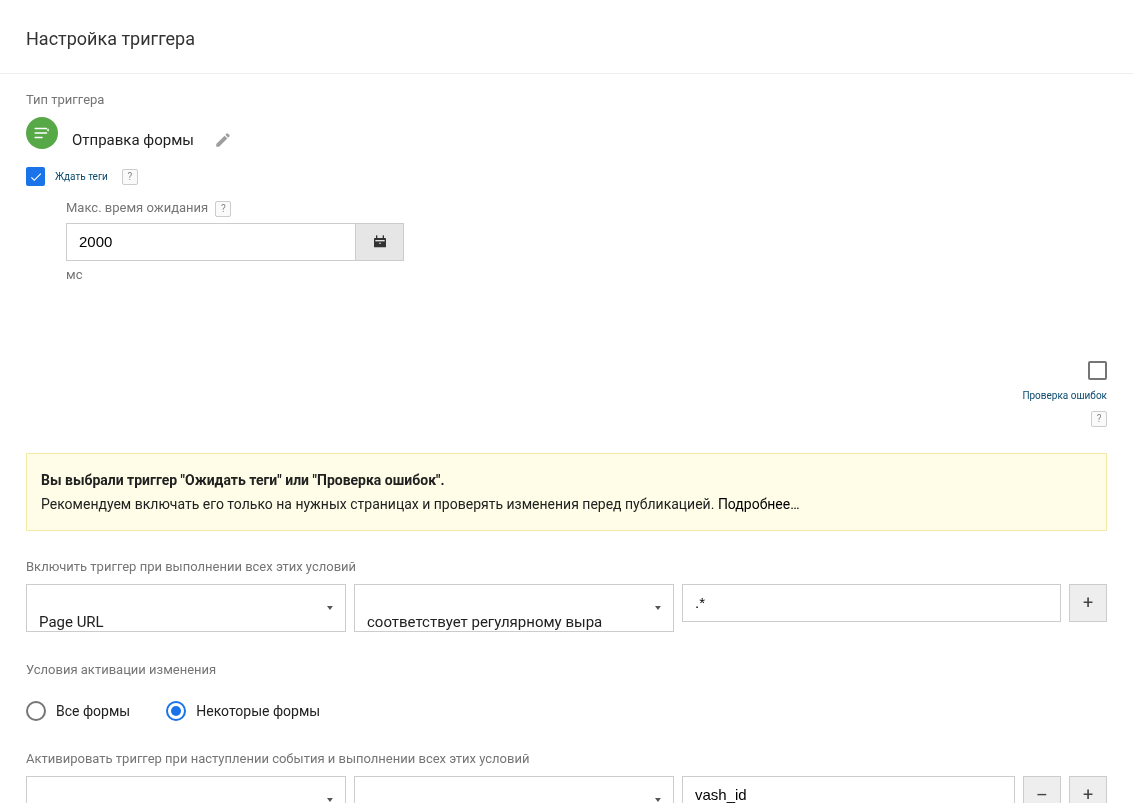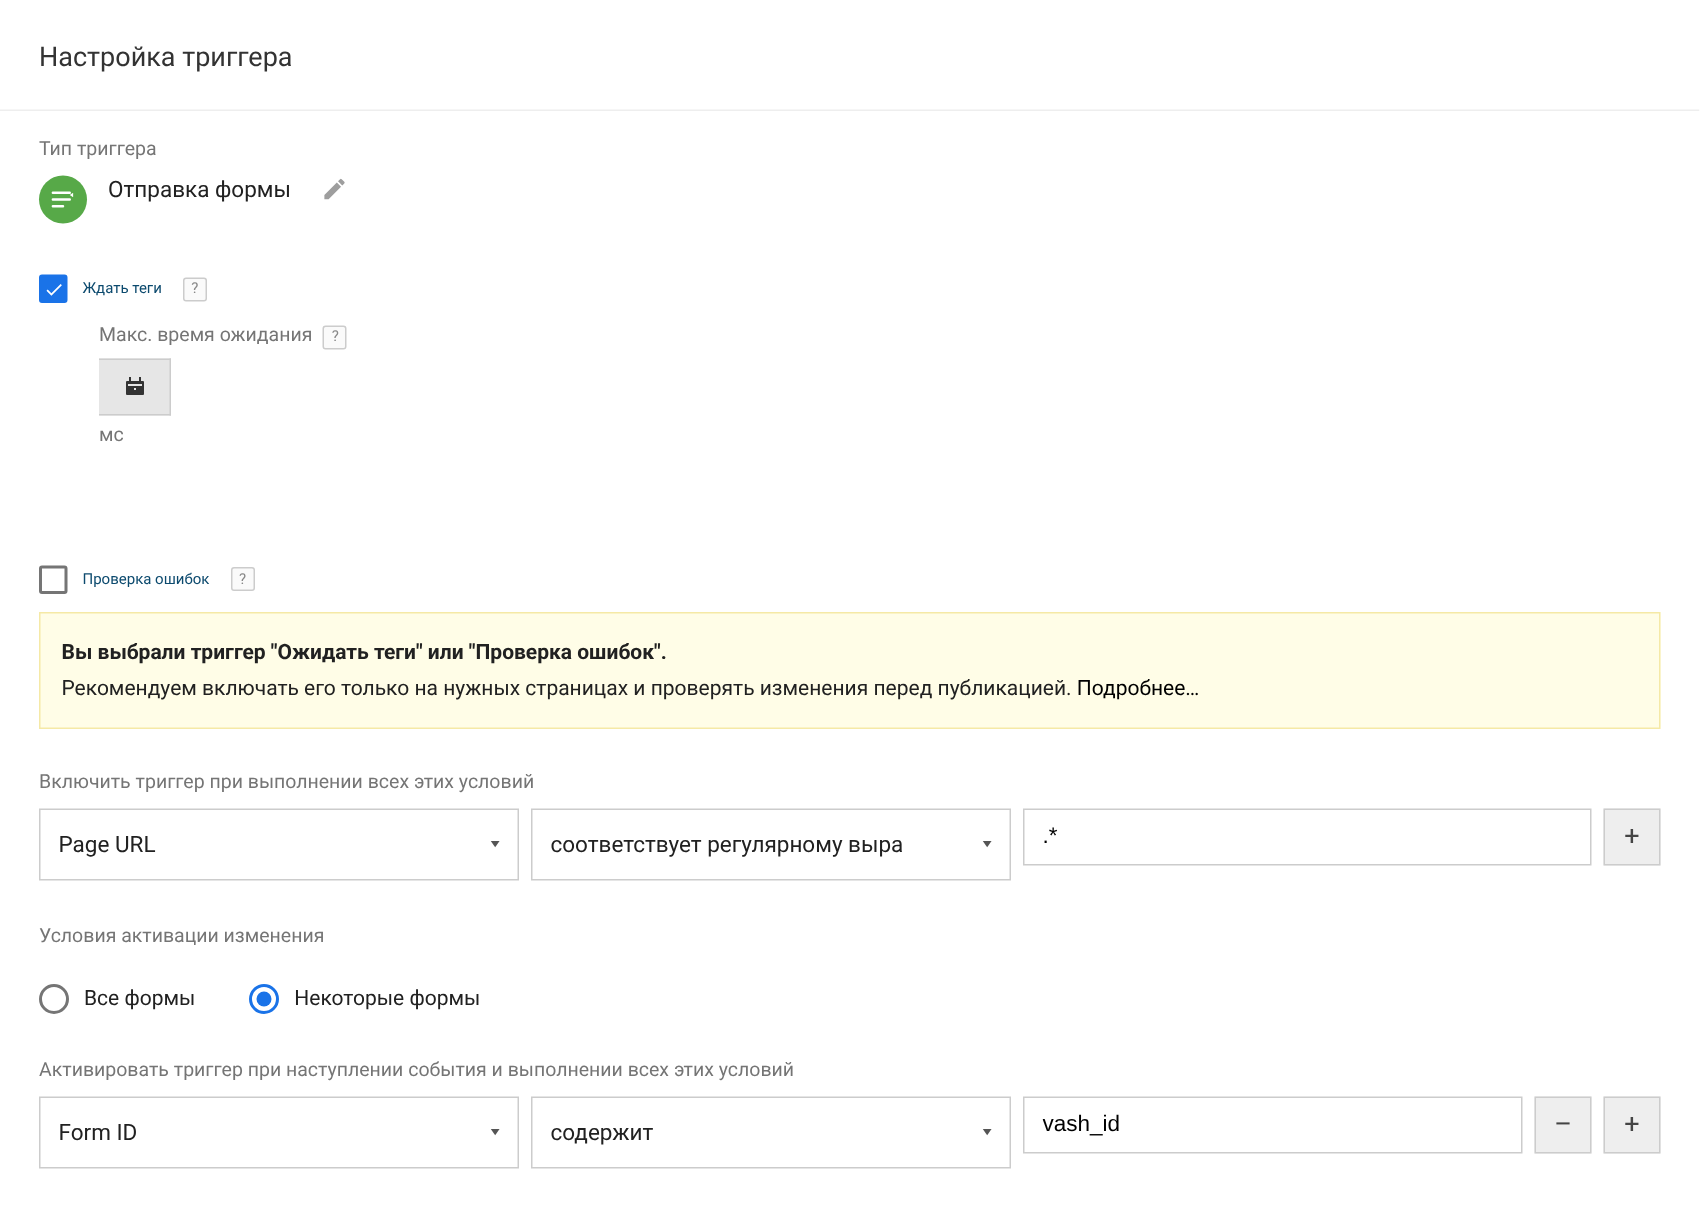--- a/index.html
+++ b/index.html
@@ -23,23 +23,23 @@
   .content {
     padding: 0 26px 30px 26px;
   }
   .section-label {
     color: #757575;
     font-size: 13px;
     margin-bottom: 10px;
   }
   .trigger-type-row {
     display: flex;
-    align-items: flex-start;
+    align-items: flex-end;
     gap: 14px;
-    margin-bottom: 34px;
+    margin-bottom: 18px;
   }
   .circle-icon {
     width: 32px;
     height: 32px;
     background: #57a948;
     border-radius: 50%;
     display: flex;
     align-items: center;
     justify-content: center;
   }
@@ -119,24 +119,25 @@
     justify-content: center;
     cursor: pointer;
   }
   .unit-text {
     color: #757575;
     font-size: 13px;
     margin-top: 6px;
   }
   .error-check-row {
     display: flex;
-    align-items: center;
+    align-items: flex-end;
     gap: 10px;
     margin-top: 20px;
-    margin-bottom: 12px;
+    margin-bottom: 26px;
+    flex-direction: column;
   }
   .info-box {
     background: #fffde7;
     border: 1px solid #f5e9a6;
     padding: 18px 14px;
     margin-bottom: 28px;
   }
   .info-title {
     font-weight: 700;
     font-size: 14px;
@@ -159,21 +160,21 @@
     align-items: stretch;
   }
   .select {
     height: 48px;
     border: 1px solid #ccc;
     background: #fff;
     padding: 0 28px 0 12px;
     font-size: 15px;
     position: relative;
     display: flex;
-    align-items: center;
+    align-items: flex-end;
     cursor: pointer;
     white-space: nowrap;
     overflow: hidden;
   }
   .select::after {
     content: "▼";
     font-size: 10px;
     color: #555;
     position: absolute;
     right: 10px;
@@ -271,20 +272,21 @@
     <span class="cb-label">Ждать теги</span>
     <span class="help-badge">?</span>
   </div>
 
   <div class="sub-block">
     <div class="section-label">
       <span>Макс. время ожидания</span>
       <span class="help-badge">?</span>
     </div>
     <div class="timeout-row">
+      <input class="timeout-input" type="text" value="2000" style="">
       <div class="calendar-btn">
         <svg width="18" height="16" viewBox="0 0 24 24">
             <rect x="3" y="6" width="18" height="14" rx="1" fill="#333"></rect>
             <rect x="6" y="2" width="2" height="5" fill="#333"></rect>
             <rect x="16" y="2" width="2" height="5" fill="#333"></rect>
             <rect x="5" y="9" width="14" height="2" fill="#e6e6e6"></rect>
             <rect x="11" y="13" width="2" height="2" fill="#e6e6e6"></rect>
           </svg>
       </div>
     </div>

